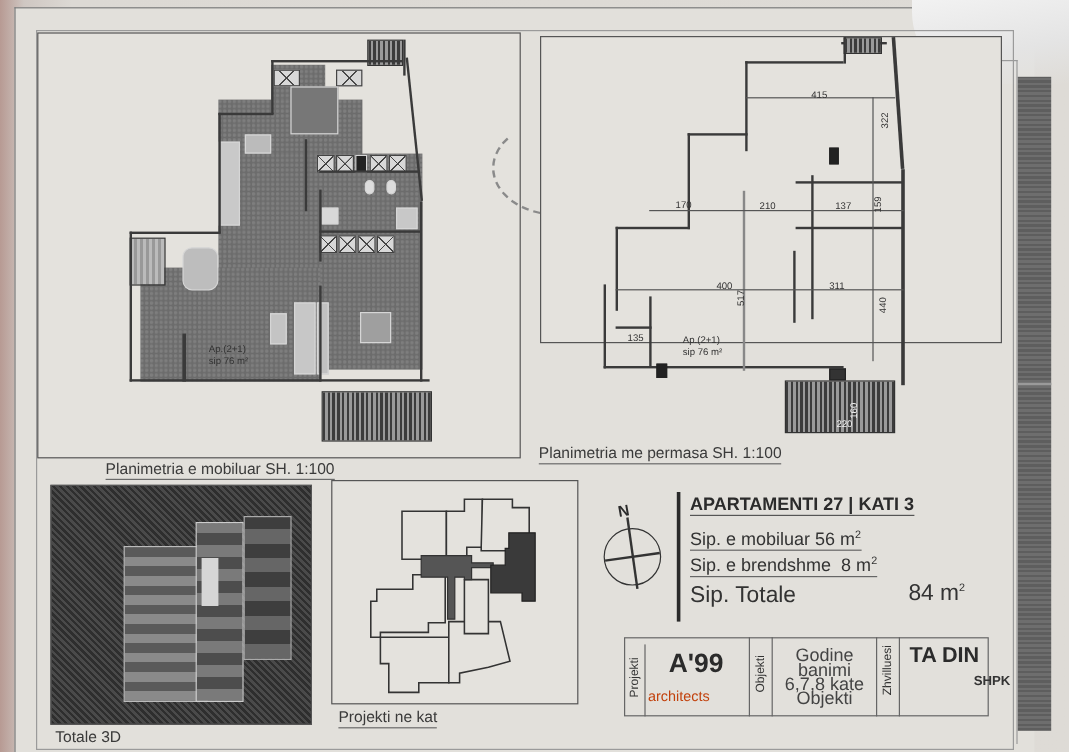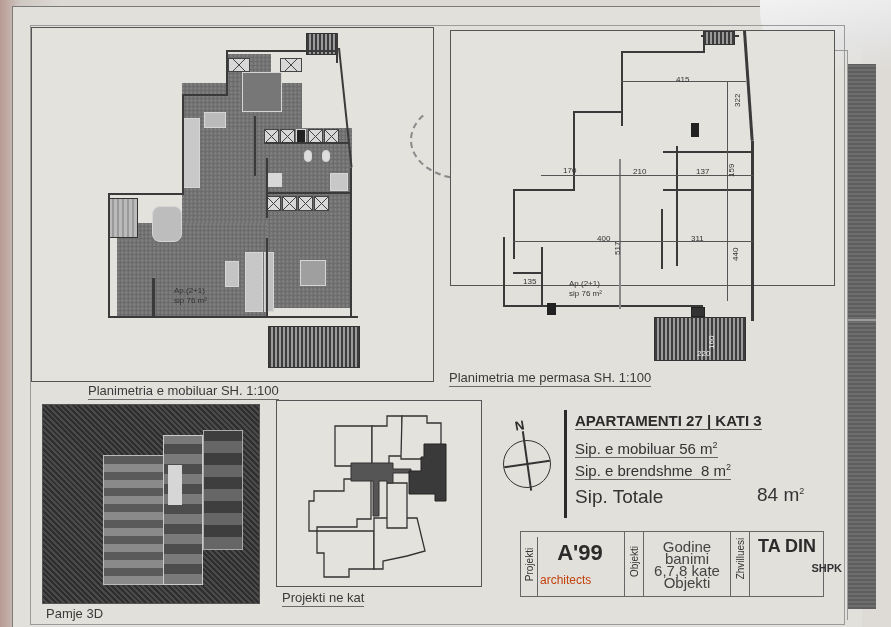--- a/index.html
+++ b/index.html
@@ -198,21 +198,21 @@
 </div>
 <div class="caption" style="left:449px;top:370px;">Planimetria me permasa SH. 1:100</div>
 
 <div class="panel" style="left:42px;top:404px;width:218px;height:200px;background:#3e3e3e;overflow:hidden;">
   <div style="position:absolute;left:0;top:0;width:100%;height:100%;background:repeating-linear-gradient(45deg,#2e2e2e 0 2px,#4a4a4a 2px 4px);"></div>
   <div style="position:absolute;left:60px;top:50px;width:70px;height:130px;background:repeating-linear-gradient(0deg,#8a8a8a 0 8px,#5a5a5a 8px 16px);border:1px solid #bbb;"></div>
   <div style="position:absolute;left:120px;top:30px;width:40px;height:150px;background:repeating-linear-gradient(0deg,#7a7a7a 0 10px,#4d4d4d 10px 20px);border:1px solid #ccc;"></div>
   <div style="position:absolute;left:160px;top:25px;width:40px;height:120px;background:repeating-linear-gradient(0deg,#666 0 12px,#3e3e3e 12px 24px);border:1px solid #aaa;"></div>
   <div style="position:absolute;left:125px;top:60px;width:14px;height:40px;background:#d6d6d6;"></div>
 </div>
-<div class="caption" style="left:46px;top:606px;border-bottom:none;">Pamje 3D</div>
+<div class="caption" style="left:46px;top:606px;border-bottom:none;">Totale 3D</div>
 
 <div class="panel" style="left:276px;top:400px;width:206px;height:187px;">
   <svg width="206" height="187" viewBox="0 0 206 187">
     <g fill="#e4e2dd" stroke="#333" stroke-width="1.3">
       <polygon points="58,25 95,25 95,65 58,65"></polygon>
       <polygon points="95,25 110,25 110,15 125,15 125,55 112,55 112,65 95,65"></polygon>
       <polygon points="125,15 150,15 150,22 164,22 164,45 148,45 148,58 124,58 124,55"></polygon>
       <polygon points="37,90 67,90 67,78 94,78 94,118 80,118 80,126 40,126 40,130 32,130 32,100 37,100"></polygon>
       <polygon points="40,130 97,130 97,168 72,168 72,176 47,176 47,152 40,152"></polygon>
       <polygon points="97,117 140,117 148,150 130,155 106,160 106,168 97,168"></polygon>

